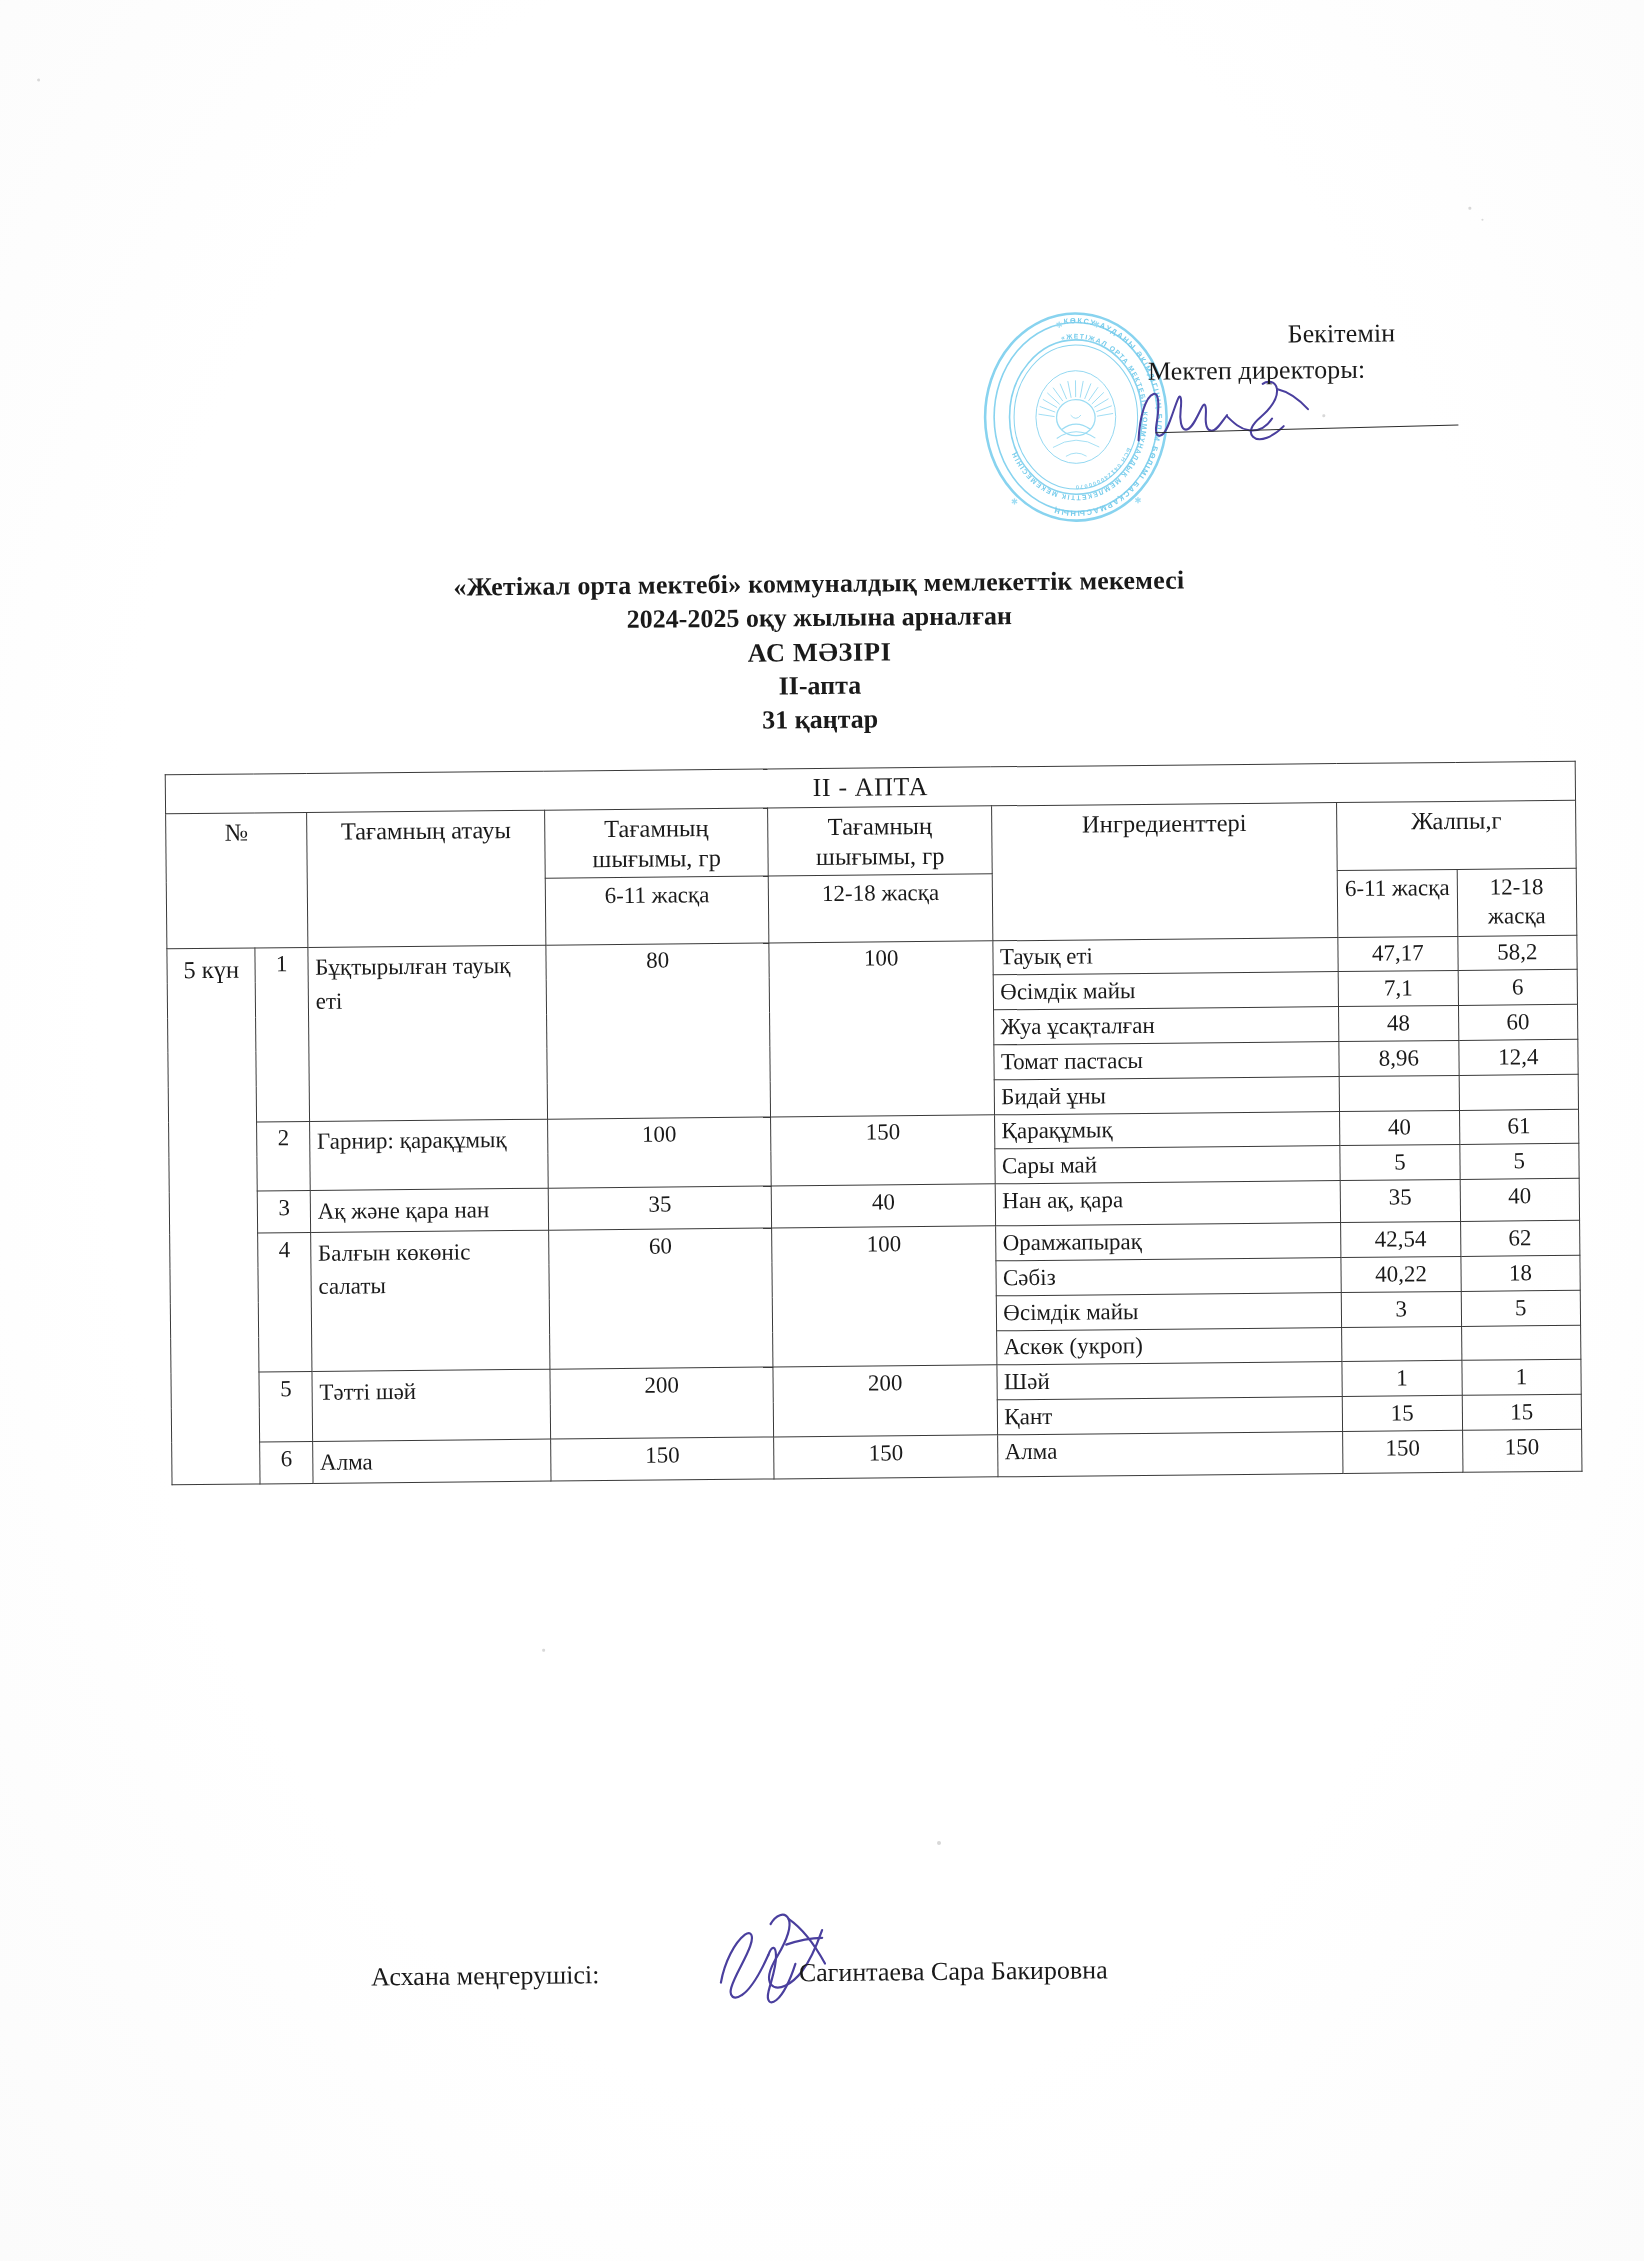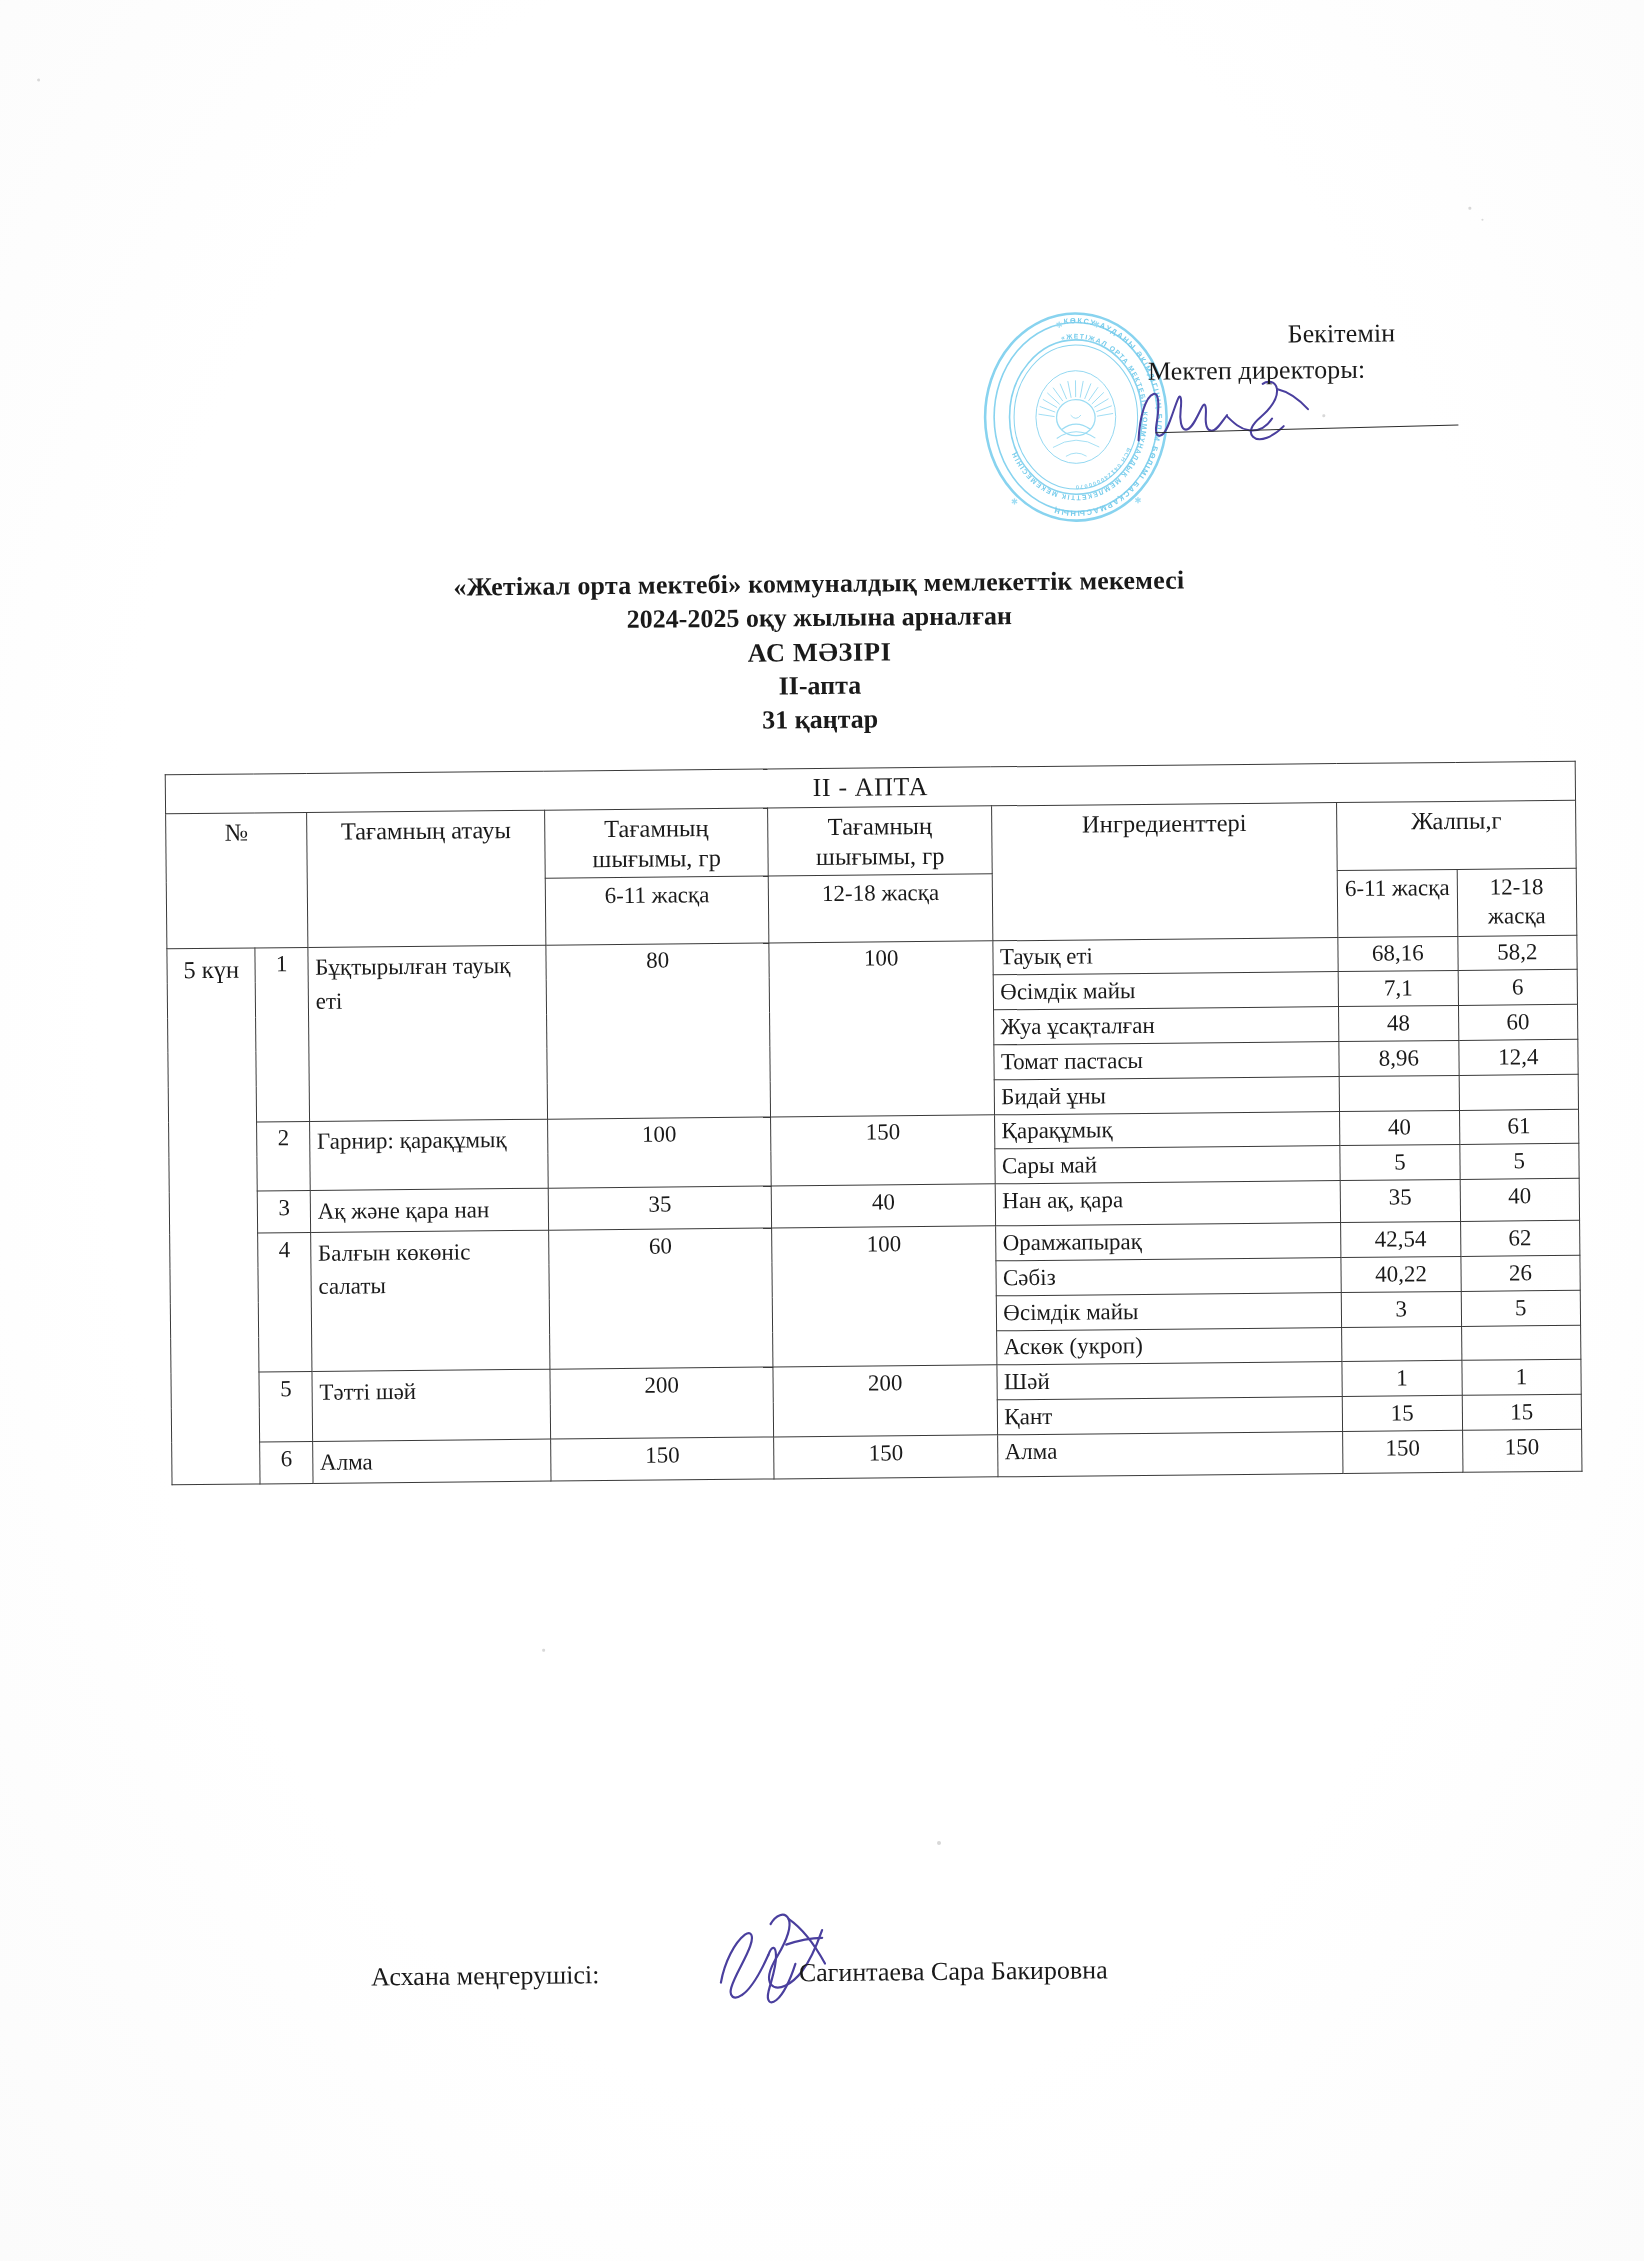--- a/index.html
+++ b/index.html
@@ -256,21 +256,21 @@
           <th class="subhead">12-18 жасқа</th>
         </tr>
 
         <tr>
           <td class="daycell" rowspan="15">5 күн</td>
           <td class="num" rowspan="5">1</td>
           <td class="dishname" rowspan="5">Бұқтырылған тауық еті</td>
           <td class="qty" rowspan="5">80</td>
           <td class="qty" rowspan="5">100</td>
           <td class="ing">Тауық еті</td>
-          <td class="qty">68,16</td>
+          <td class="qty">47,17</td>
           <td class="qty">58,2</td>
         </tr>
         <tr>
           <td class="ing">Өсімдік майы</td>
           <td class="qty">7,1</td>
           <td class="qty">6</td>
         </tr>
         <tr>
           <td class="ing">Жуа ұсақталған</td>
           <td class="qty">48</td>
@@ -317,21 +317,21 @@
           <td class="dishname" rowspan="4">Балғын көкөніс салаты</td>
           <td class="qty" rowspan="4">60</td>
           <td class="qty" rowspan="4">100</td>
           <td class="ing">Орамжапырақ</td>
           <td class="qty">42,54</td>
           <td class="qty">62</td>
         </tr>
         <tr>
           <td class="ing">Сәбіз</td>
           <td class="qty">40,22</td>
-          <td class="qty">26</td>
+          <td class="qty">18</td>
         </tr>
         <tr>
           <td class="ing">Өсімдік майы</td>
           <td class="qty">3</td>
           <td class="qty">5</td>
         </tr>
         <tr>
           <td class="ing">Аскөк (укроп)</td>
           <td class="qty"></td>
           <td class="qty"></td>

